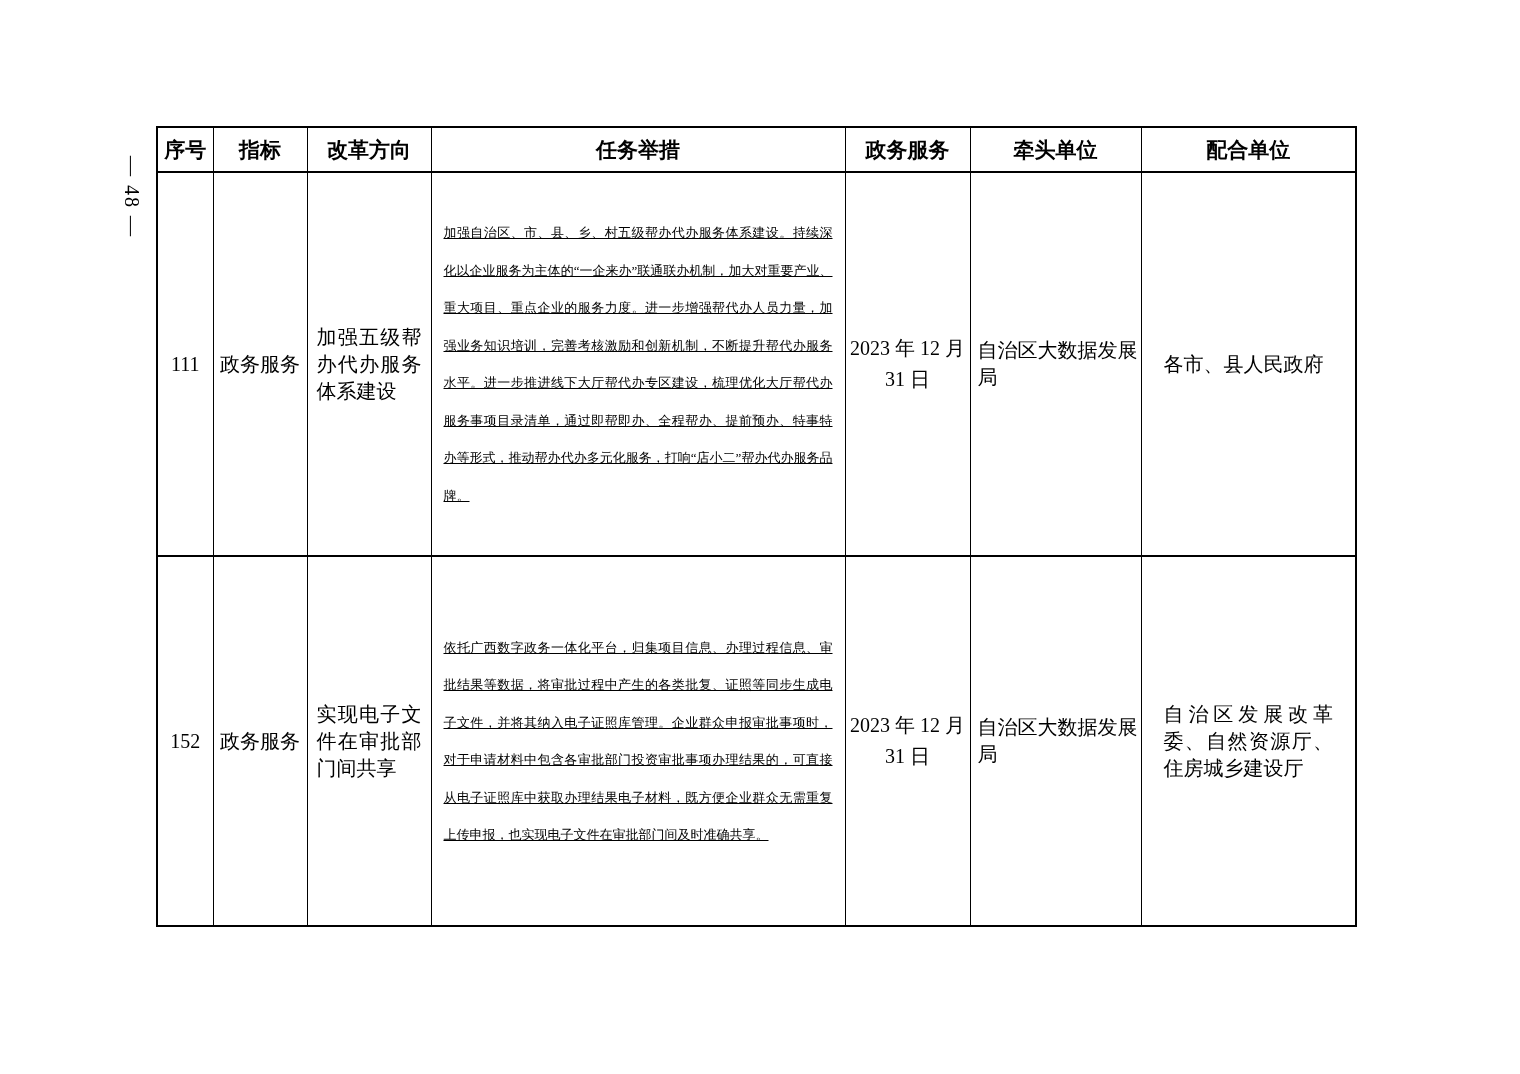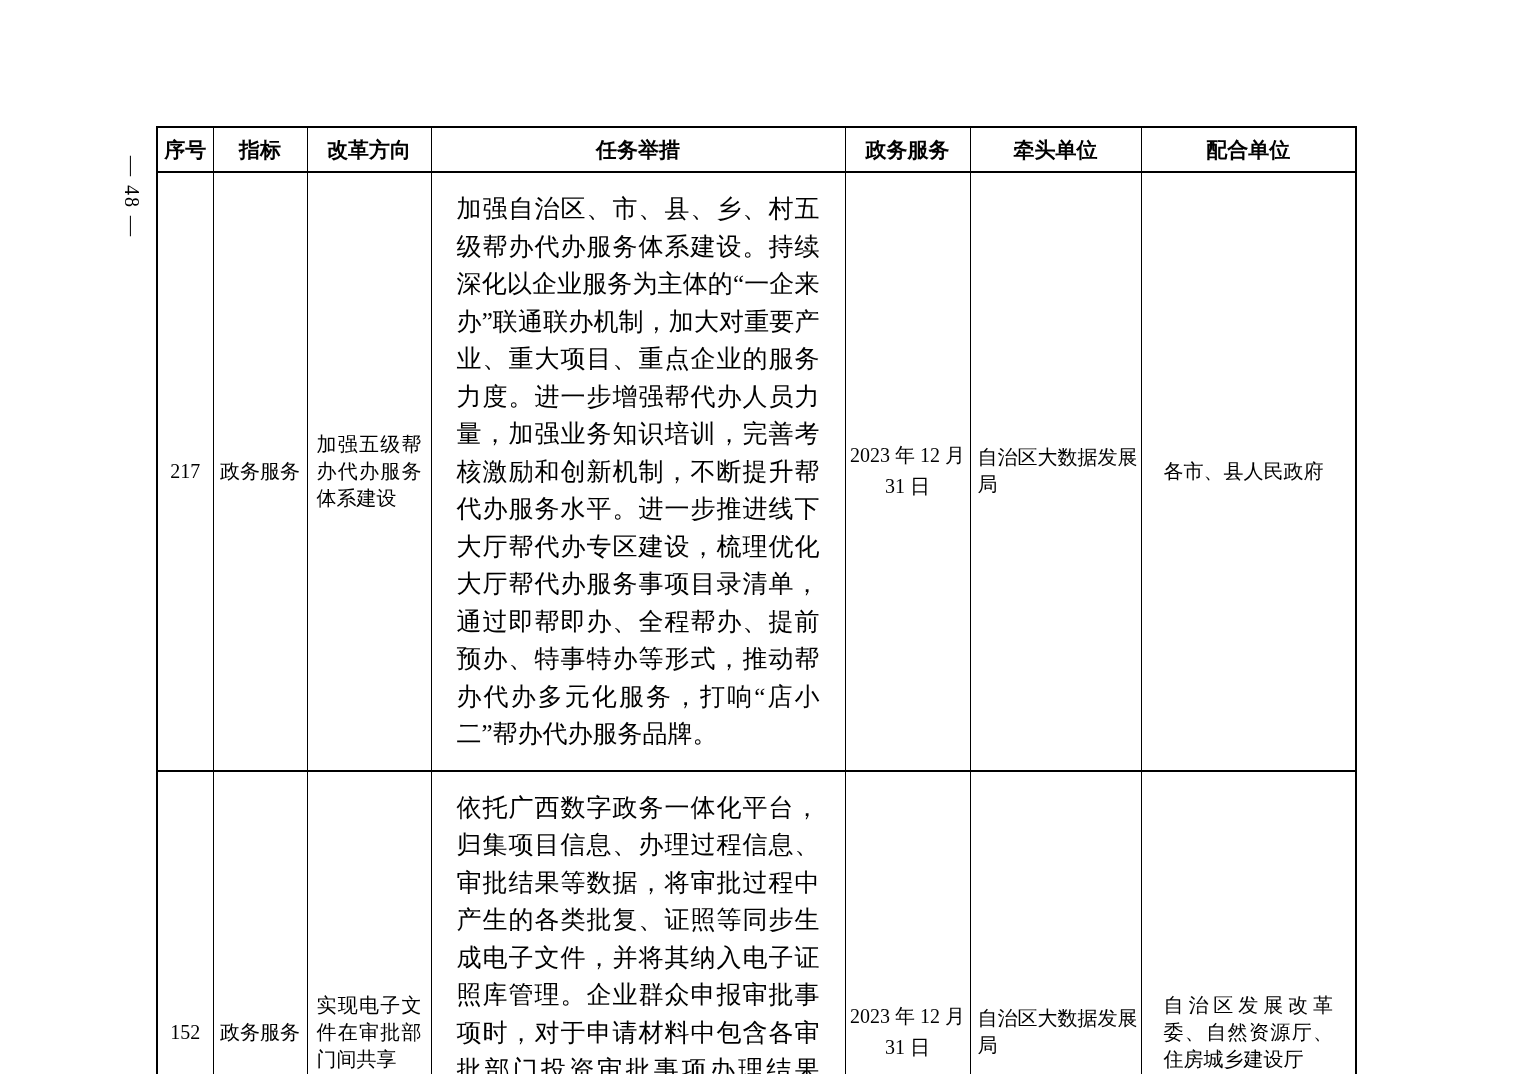--- a/index.html
+++ b/index.html
@@ -77,24 +77,25 @@
     margin-left: 29px;
   }
   td.cell-direction {
     padding: 0 9px;
     text-align: justify;
   }
   td.cell-task {
     padding: 0 8px;
   }
   td.cell-task p {
-    margin: 17px;
-    font-size: 25px;
+    margin: 4px;
+    font-size: 13px;
     line-height: 37.5px;
     text-align: justify;
+    text-decoration: underline;
   }
   td.cell-deadline {
     text-align: center;
     padding: 0 4px;
     line-height: 31px;
     margin-top: 44px;
   }
   td.cell-lead {
     padding: 0 1px 0 7px;
     text-align: left;
@@ -125,21 +126,21 @@
       <th>指标</th>
       <th>改革方向</th>
       <th>任务举措</th>
       <th>政务服务</th>
       <th>牵头单位</th>
       <th>配合单位</th>
     </tr>
   </thead>
   <tbody>
     <tr class="row-151">
-      <td class="cell-seq">217</td>
+      <td class="cell-seq">111</td>
       <td class="cell-indicator">政务服务</td>
       <td class="cell-direction">加强五级帮办代办服务体系建设</td>
       <td class="cell-task">
         <p>加强自治区、市、县、乡、村五级帮办代办服务体系建设。持续深化以企业服务为主体的“一企来办”联通联办机制，加大对重要产业、重大项目、重点企业的服务力度。进一步增强帮代办人员力量，加强业务知识培训，完善考核激励和创新机制，不断提升帮代办服务水平。进一步推进线下大厅帮代办专区建设，梳理优化大厅帮代办服务事项目录清单，通过即帮即办、全程帮办、提前预办、特事特办等形式，推动帮办代办多元化服务，打响“店小二”帮办代办服务品牌。</p>
       </td>
       <td class="cell-deadline">2023 年 12 月 31 日</td>
       <td class="cell-lead">自治区大数据发展局</td>
       <td class="cell-support">各市、县人民政府</td>
     </tr>
     <tr class="row-152">

